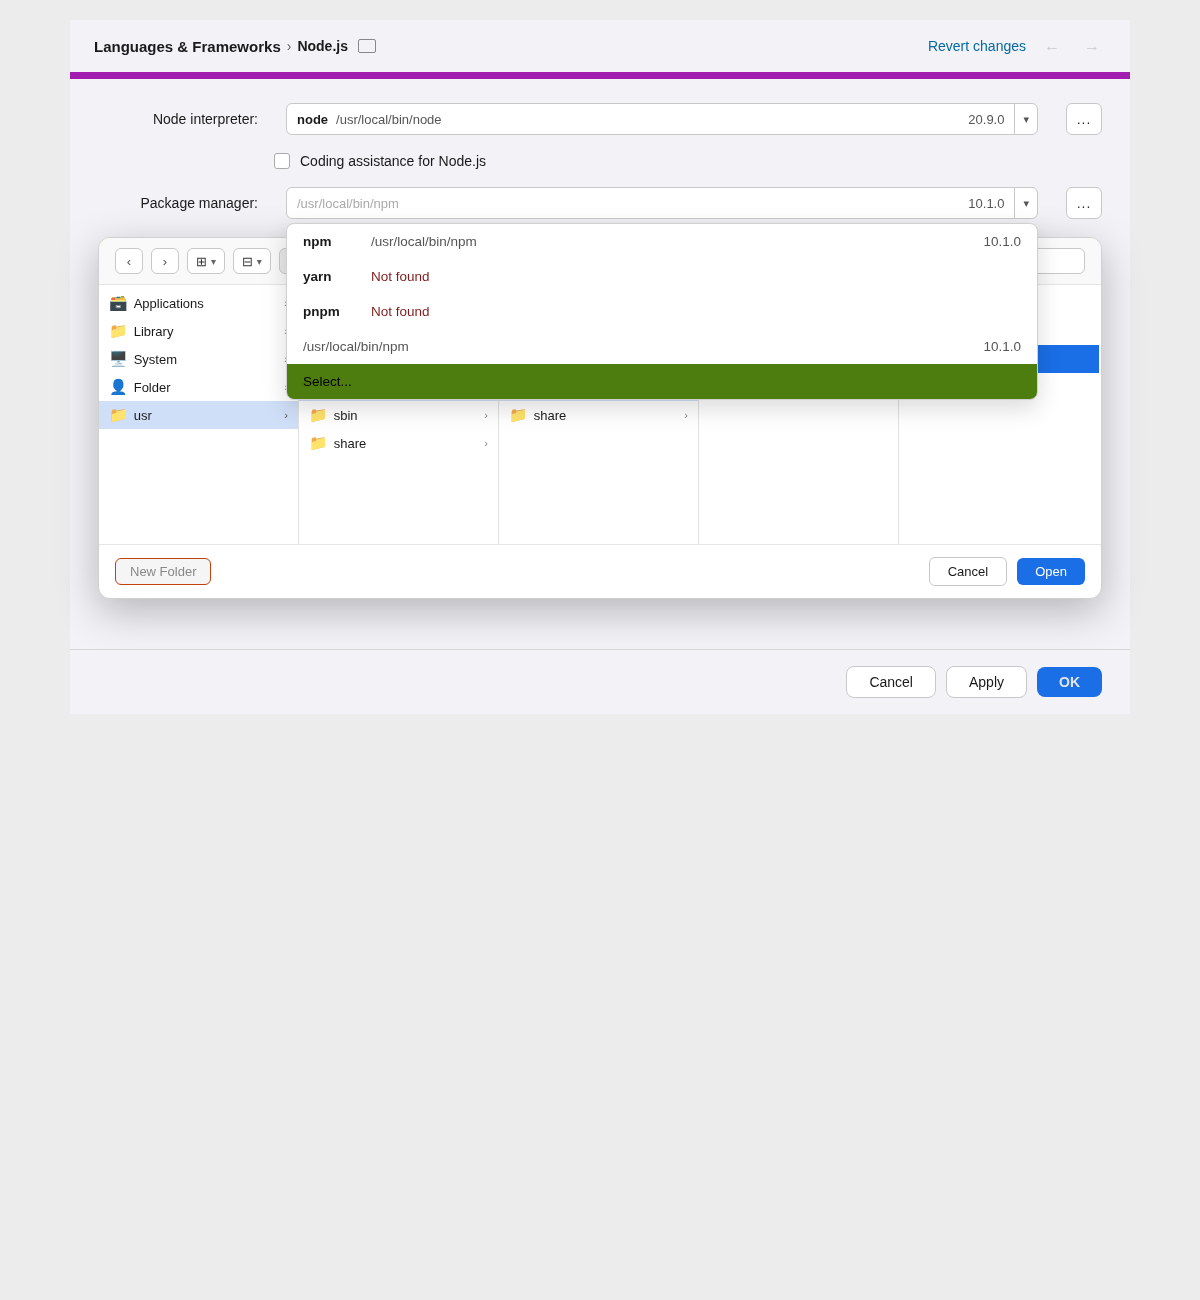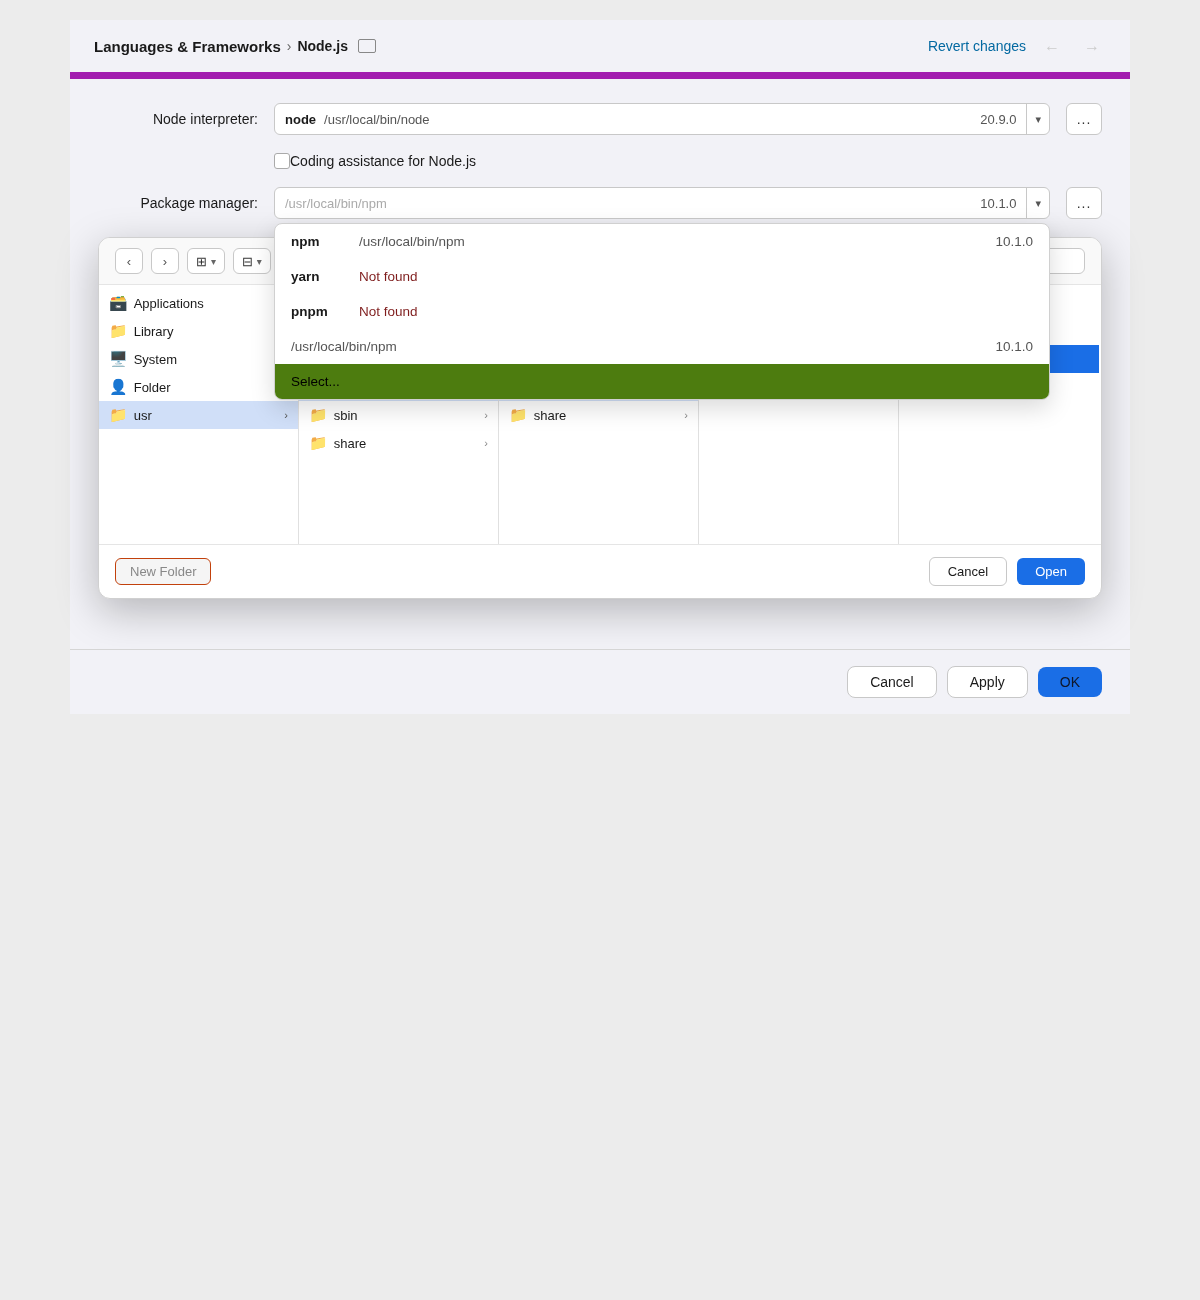--- a/index.html
+++ b/index.html
@@ -101,21 +101,21 @@
 
     .settings-body {
       padding: 24px 28px 20px;
       background: #f2f2f7;
     }
 
     .setting-row {
       display: flex;
       align-items: center;
       margin-bottom: 18px;
-      gap: 16px;
+      gap: 28px;
     }
 
     .setting-label {
       font-size: 14px;
       color: #1a1a1a;
       min-width: 160px;
       text-align: right;
     }
 
     .interpreter-field {
@@ -172,20 +172,21 @@
       justify-content: center;
       cursor: pointer;
       font-size: 14px;
       color: #333;
       letter-spacing: 1px;
     }
 
     .checkbox-row {
       display: flex;
       align-items: center;
+      gap: 10px;
       margin-bottom: 18px;
       padding-left: 176px;
     }
 
     .checkbox {
       width: 16px;
       height: 16px;
       border: 1.5px solid #aaa;
       border-radius: 3px;
       background: white;
@@ -506,23 +507,23 @@
       font-size: 14px;
       color: #1a1a1a;
       cursor: pointer;
     }
 
     .bottom-ok-btn {
       padding: 7px 22px;
       border: none;
       border-radius: 8px;
       background: #1a6ee6;
-      color: #0f172a;
-      font-size: 14px;
-      font-weight: 400;
+      color: #e5e5e5;
+      font-size: 14px;
+      font-weight: 700;
       cursor: pointer;
     }
 
     
     ::-webkit-scrollbar { width: 6px; height: 6px; }
     ::-webkit-scrollbar-track { background: transparent; }
     ::-webkit-scrollbar-thumb { background: #ccc; border-radius: 3px; }
   </style>
 </head>
 <body>

